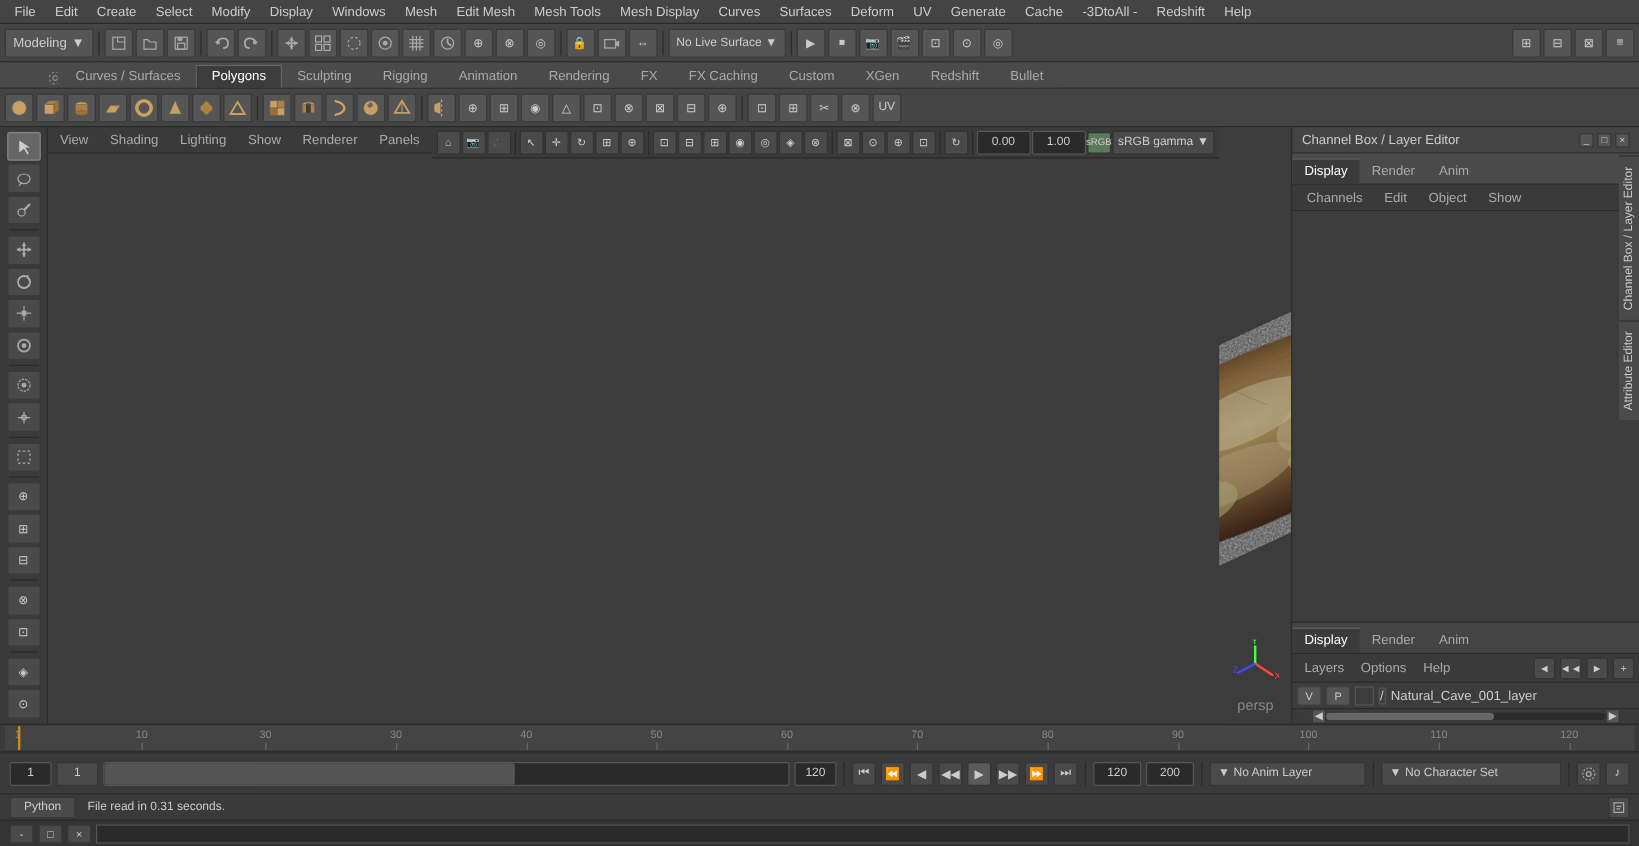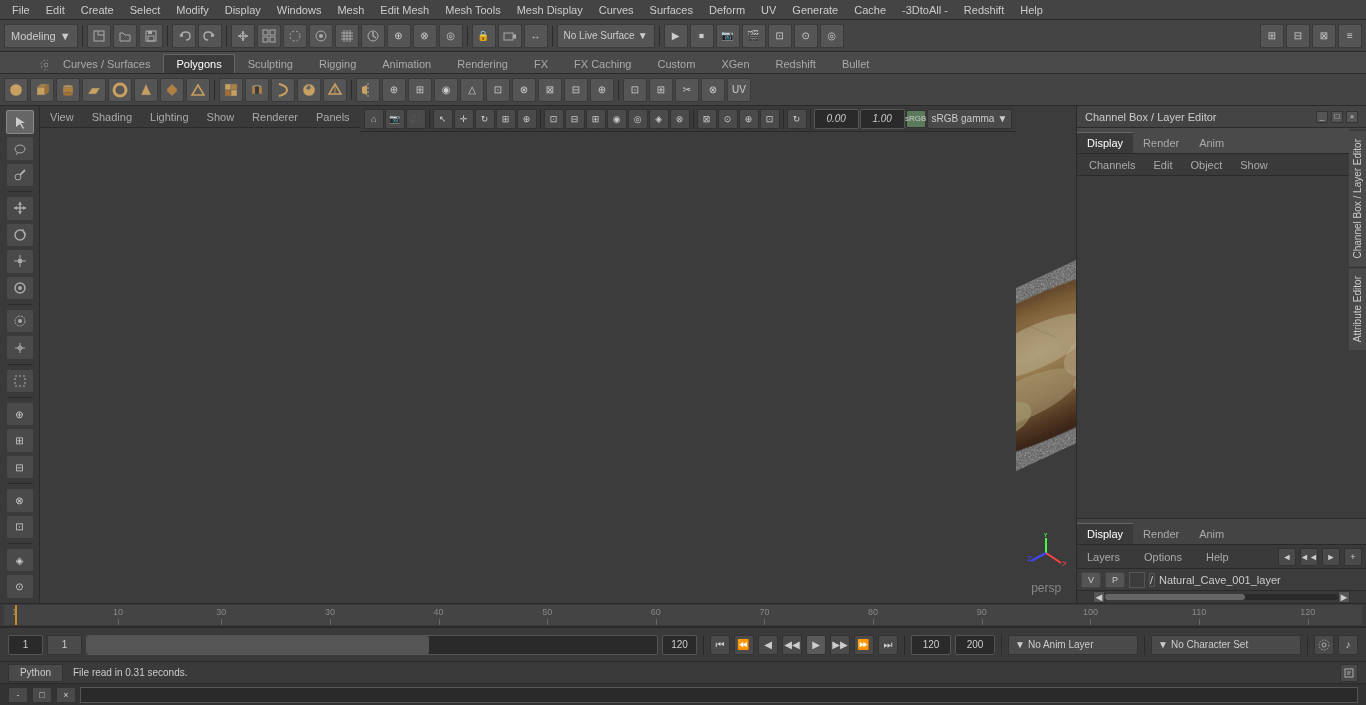--- a/index.html
+++ b/index.html
@@ -177,21 +177,20 @@
     }
     .vp-input {
       height: 20px;
       width: 45px;
       background: #2a2a2a;
       border: 1px solid #555;
       color: #cccccc;
       font-size: 10px;
       text-align: center;
       border-radius: 2px;
-      font-style: italic;
     }
     .vp-dropdown {
       height: 20px;
       background: #4a4a4a;
       border: 1px solid #333;
       color: #cccccc;
       font-size: 10px;
       padding: 0 4px;
       border-radius: 2px;
       cursor: pointer;
@@ -1086,21 +1085,21 @@
 
       <div id="layer-section">
 
         <div id="layer-tabs">
           <div class="layer-tab active">Display</div>
           <div class="layer-tab">Render</div>
           <div class="layer-tab">Anim</div>
         </div>
 
         <div id="layer-toolbar">
-          <div style="display:flex;gap:12px;">
+          <div style="display:flex;gap:2px;">
             <span class="layer-menu-item">Layers</span>
             <span class="layer-menu-item">Options</span>
             <span class="layer-menu-item">Help</span>
           </div>
           <div class="layer-icons">
             <div class="layer-icon-btn" title="Add Layer">◄</div>
             <div class="layer-icon-btn" title="Back">◄◄</div>
             <div class="layer-icon-btn" title="Forward">►</div>
             <div class="layer-icon-btn" title="Create">+</div>
           </div>

